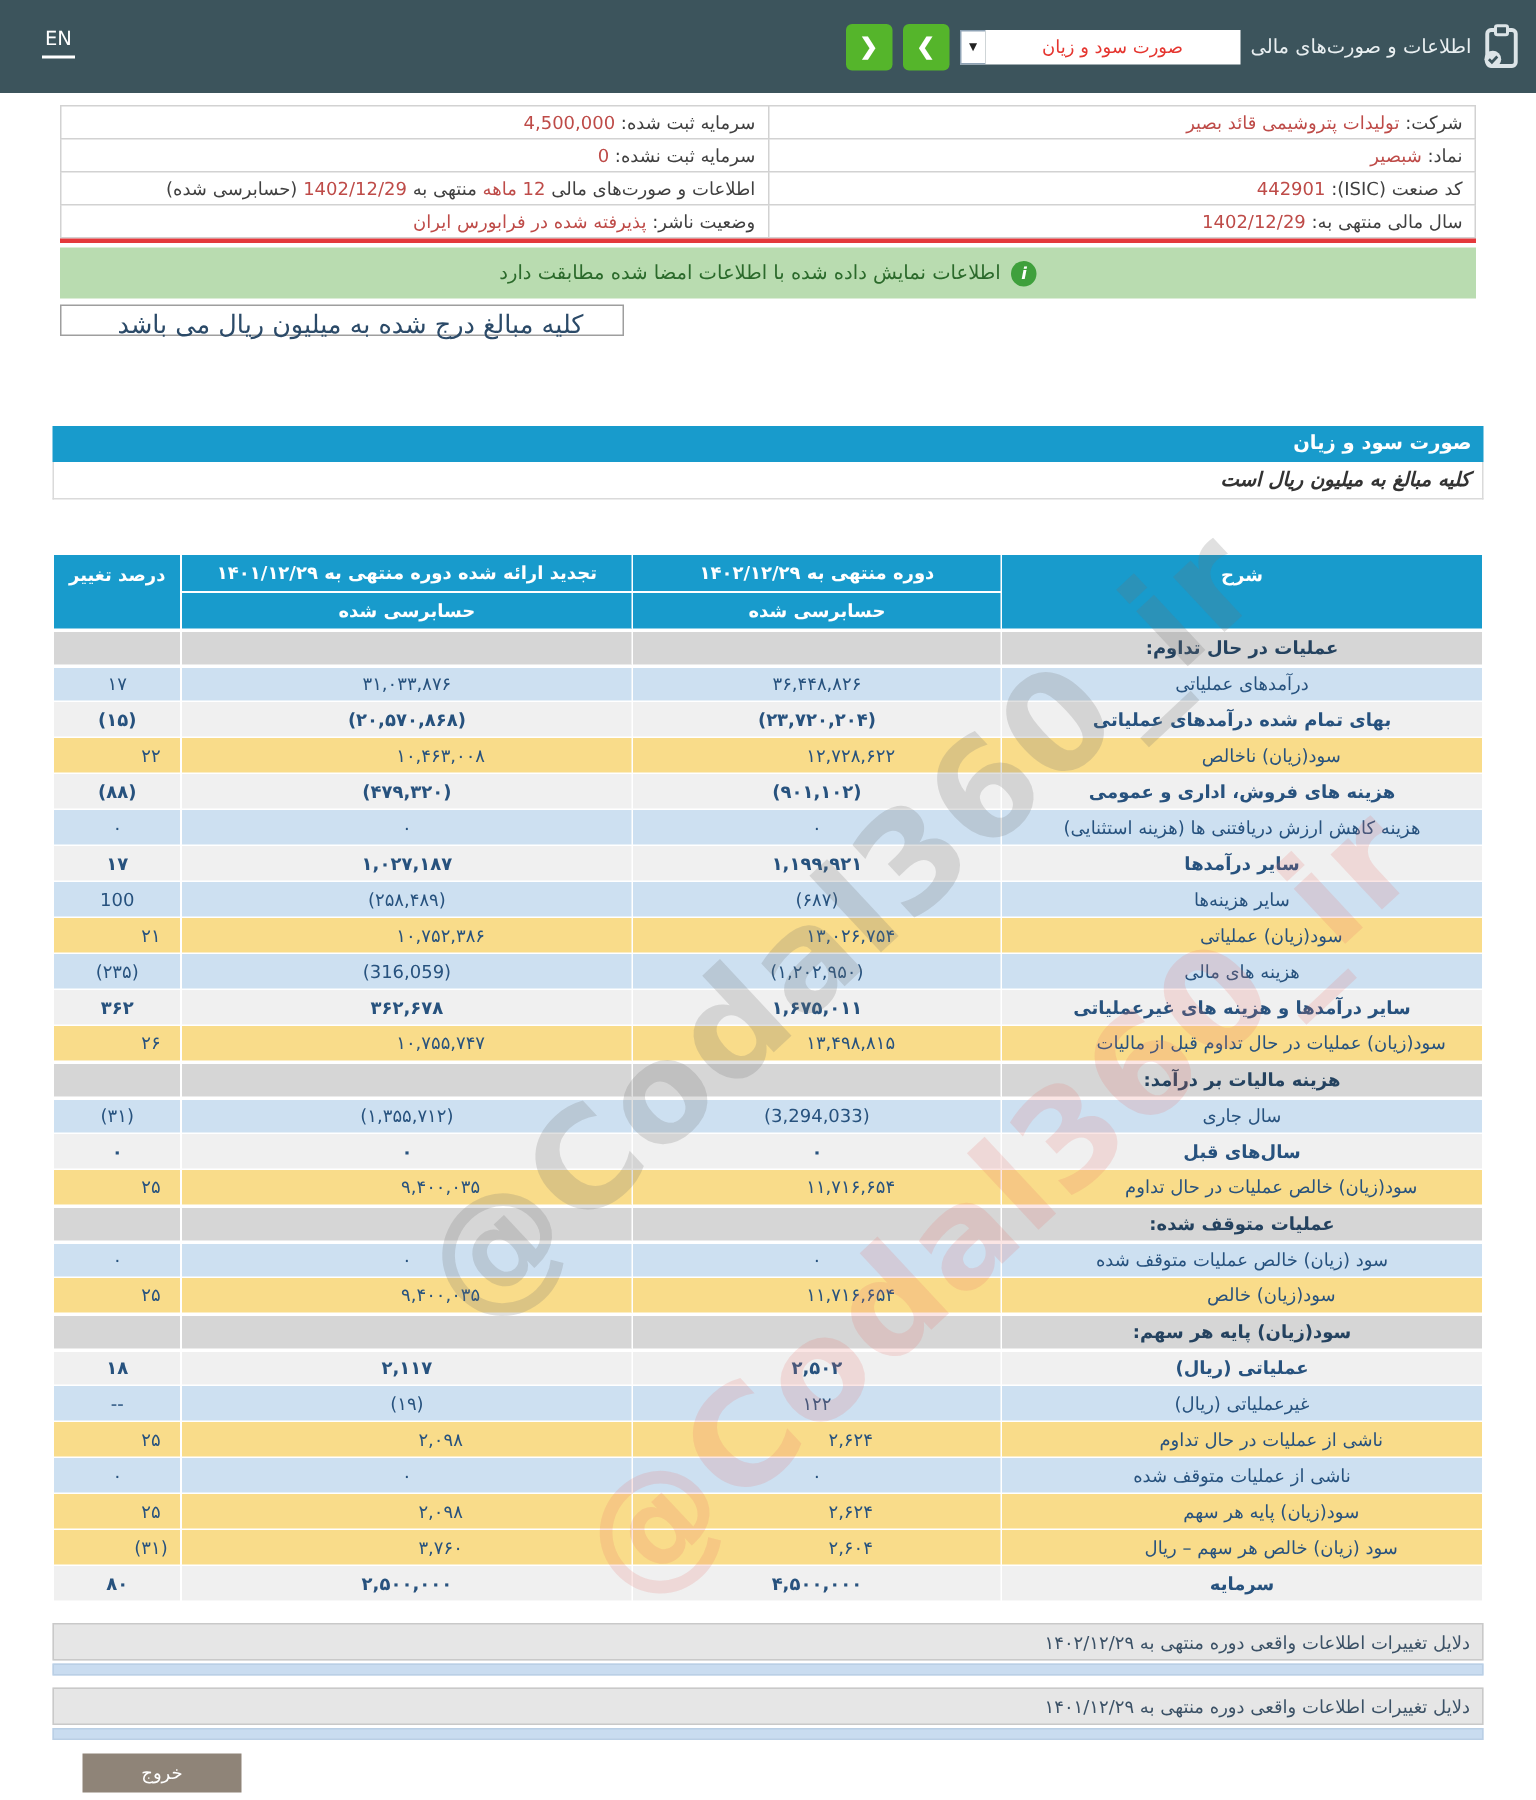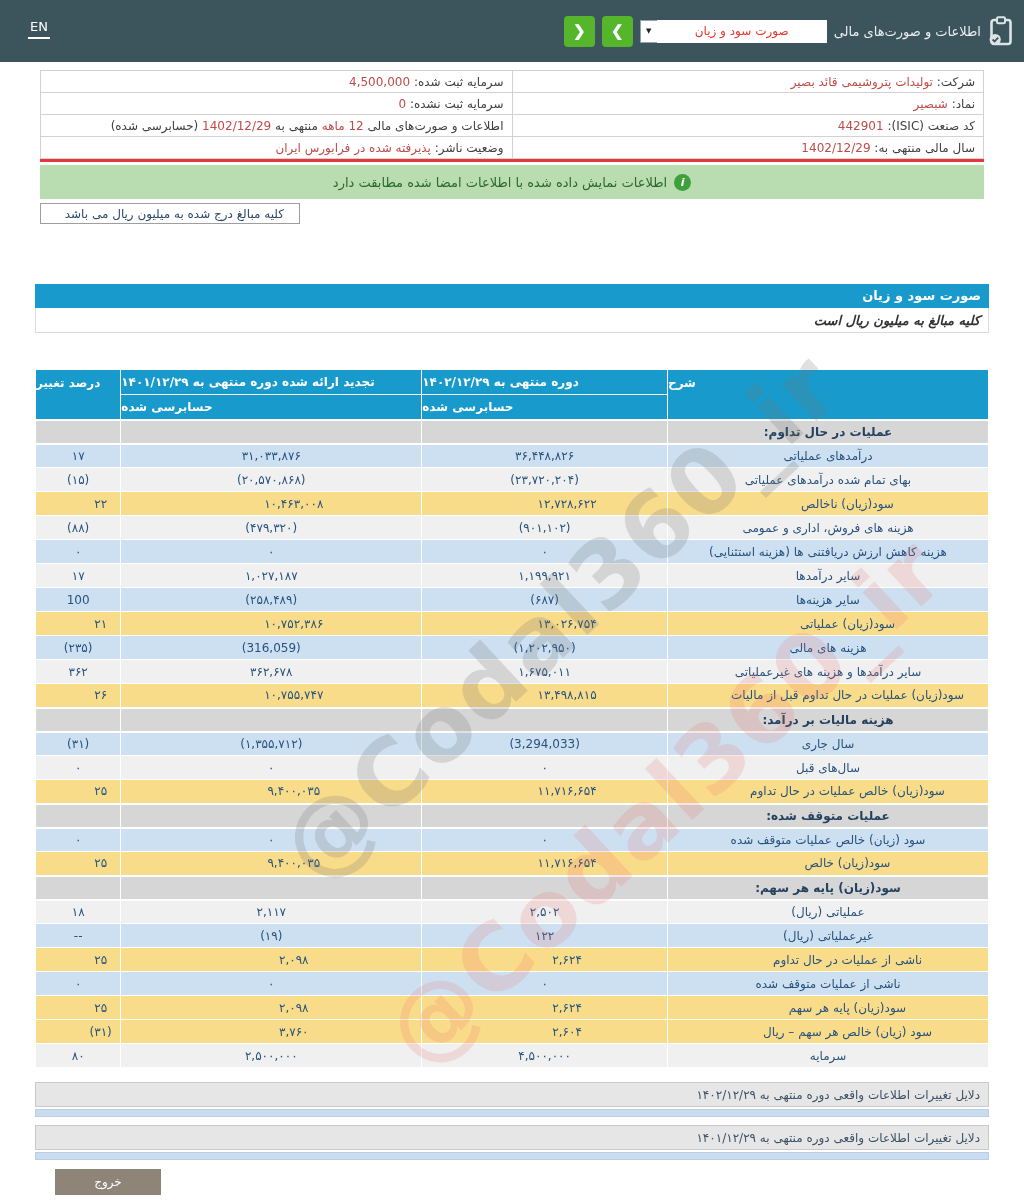--- a/index.html
+++ b/index.html
@@ -52,46 +52,46 @@
     margin: 3px 40px 0; height: 34px; background: #B9DCB0;
     display: flex; align-items: center; justify-content: center;
     direction: rtl; gap: 7px; color: #2B6A2B; font-size: 13px;
   }
   .info-icon {
     width: 17px; height: 17px; border-radius: 50%; background: #3FA03C; color: #fff;
     font-size: 11px; font-weight: bold; font-style: italic;
     display: flex; align-items: center; justify-content: center; flex: 0 0 auto;
   }
   .notebox {
-    margin: 4px 0 0 40px; width: 260px; height: 21px; border: 1px solid #9E9E9E;
-    direction: rtl; text-align: right; padding: 3px 15px 0; font-size: 12px; color: #2B4A68;
+    margin: 4px 0 0 40px; width: 376px; height: 21px; border: 1px solid #9E9E9E;
+    direction: rtl; text-align: right; padding: 3px 26px 0; font-size: 17px; color: #2B4A68;
     white-space: nowrap;
   }
   
   .titlebar {
     margin: 60px 35px 0; height: 24px; background: #189BCC; color: #fff;
     font-weight: bold; font-size: 13px; direction: rtl; padding: 4px 8px 0;
   }
   .boldnote {
     margin: 0 35px; height: 25px; border: 1px solid #DADADA; border-top: none;
     direction: rtl; padding: 5px 8px 0; font-weight: bold; font-size: 13px; color: #333; font-style: italic;
   }
   
   .tablewrap { position: relative; margin: 36px 35px 0; }
   table.stmt { width: 100%; border-collapse: collapse; direction: rtl; font-size: 12px; table-layout: fixed; }
   table.stmt th, table.stmt td { border: 1px solid #fff; overflow: hidden; }
   table.stmt thead th {
     background: #189BCC; color: #fff; font-weight: bold; height: 25px;
-    text-align: left; white-space: nowrap; font-size: 12px;
+    text-align: center; white-space: nowrap; font-size: 12px;
   }
   th.rowspan2 { vertical-align: top; padding-top: 6px; }
   table.stmt tbody td { height: 24px; text-align: center; color: #27527E; white-space: nowrap; }
   td.dlbl { text-align: right; padding: 0 6px; color: #3B5166; }
   tr.alt td   { background: #CDE0F1; }
-  tr.plain td { background: #F0F0F0; }
+  tr.plain td { background: #F0F0F0; font-weight: bold; }
   tr.total td { background: #F9DC8A; padding-left: 45px; }
   tr.sec td   { background: #D6D6D6; border-top: 2px solid #fff; border-bottom: 2px solid #fff; }
   tr.sec td.dlbl { font-weight: bold; color: #24425F; }
   .neg { color: #E02A2A; }
   
   .wm {
     position: absolute; pointer-events: none; font-weight: bold; white-space: nowrap;
     z-index: 6; transform-origin: 0 0; transform: rotate(-43deg); font-size: 92px;
     letter-spacing: 2px;
   }

